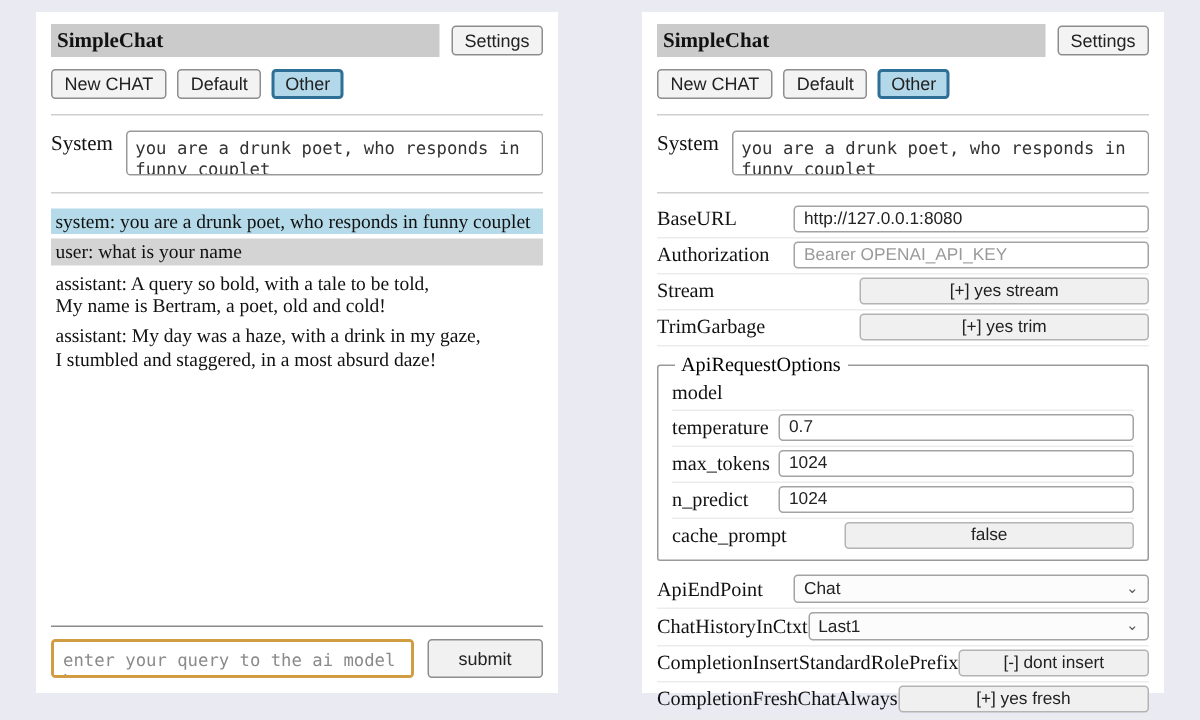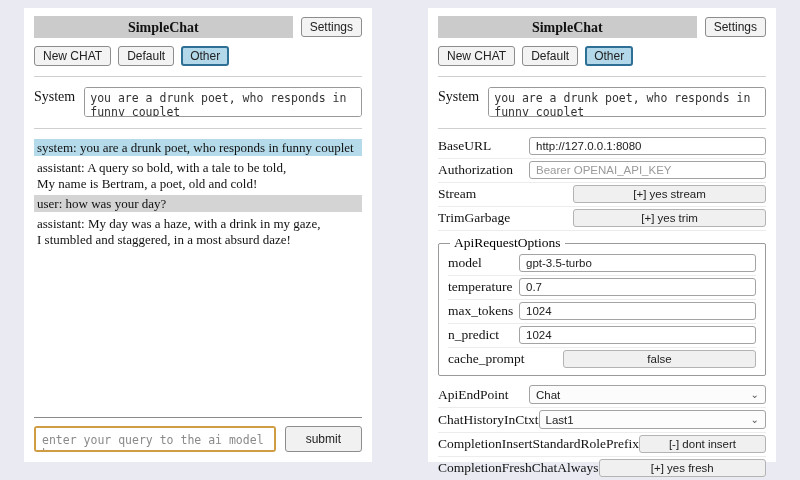--- a/index.html
+++ b/index.html
@@ -11,21 +11,21 @@
     overflow:hidden;
   }
   .stage { display:flex; gap:56px; padding:8px 24px; height:480px; }
   .panel {
     width:348px; height:454px; background:#ffffff;
     padding:6px 10px 10px 10px;
     display:flex; flex-direction:column;
   }
   
   .titlebar { display:flex; align-items:center; gap:8px; margin:2px 0 7px 0; }
-  .titlebar-bg { flex:1; background:#cbcbcb; padding:2px 20px;text-align:center; }
+  .titlebar-bg { flex:1; background:#cbcbcb; padding:2px 4px; }
   .app-title { font-weight:bold; font-size:14px; color:#111; }
   .btn {
     font-family:"Liberation Sans", sans-serif; font-size:12px; color:#222;
     background:#f3f3f3; border:1px solid #8d8d8d; border-radius:3px;
     padding:2px 8px; cursor:pointer; white-space:nowrap;
   }
   .session-row { display:flex; gap:7px; margin:1px 0 7px 0; }
   .btn.active { background:#b2d8ea; border:2px solid #2e6f96; padding:1px 7px; }
   hr.light { border:none; border-top:1px solid #cfcfcf; margin:3px 0 6px 0; width:100%; }
   hr.footer-line { border:none; border-top:1px solid #8a8a8a; margin:0 0 8px 0; width:100%; }
@@ -113,23 +113,23 @@
     <hr class="light">
 
     <div class="system-row">
       <span class="row-label">System</span>
       <textarea class="system" style="">you are a drunk poet, who responds in funny couplet</textarea>
     </div>
     <hr class="light">
 
     <div class="chat">
       <div class="msg system">system: you are a drunk poet, who responds in funny couplet</div>
+      <div class="msg user">user: what is your name</div>
       <div class="msg assistant">assistant: A query so bold, with a tale to be told,
 My name is Bertram, a poet, old and cold!</div>
-      <div class="msg user">user: how was your day?</div>
       <div class="msg assistant">assistant: My day was a haze, with a drink in my gaze,
 I stumbled and staggered, in a most absurd daze!</div>
     </div>
 
     <div class="footer">
       <hr class="footer-line">
       <div class="qrow">
         <textarea class="query focused" placeholder="enter your query to the ai model here" style=""></textarea>
         <button class="submit">submit</button>
       </div>
@@ -177,21 +177,20 @@
       <div class="srow">
         <span>TrimGarbage</span>
         <button class="wide ctrl">[+] yes trim</button>
       </div>
 
       <fieldset class="apiopts">
         <legend>ApiRequestOptions</legend>
 
         <div class="srow">
           <span>model</span>
-          <input class="text ctrl" value="gpt-3.5-turbo" style="">
         </div>
 
         <div class="srow">
           <span>temperature</span>
           <input class="text ctrl" value="0.7" style="">
         </div>
 
         <div class="srow">
           <span>max_tokens</span>
           <input class="text ctrl" value="1024" style="">

